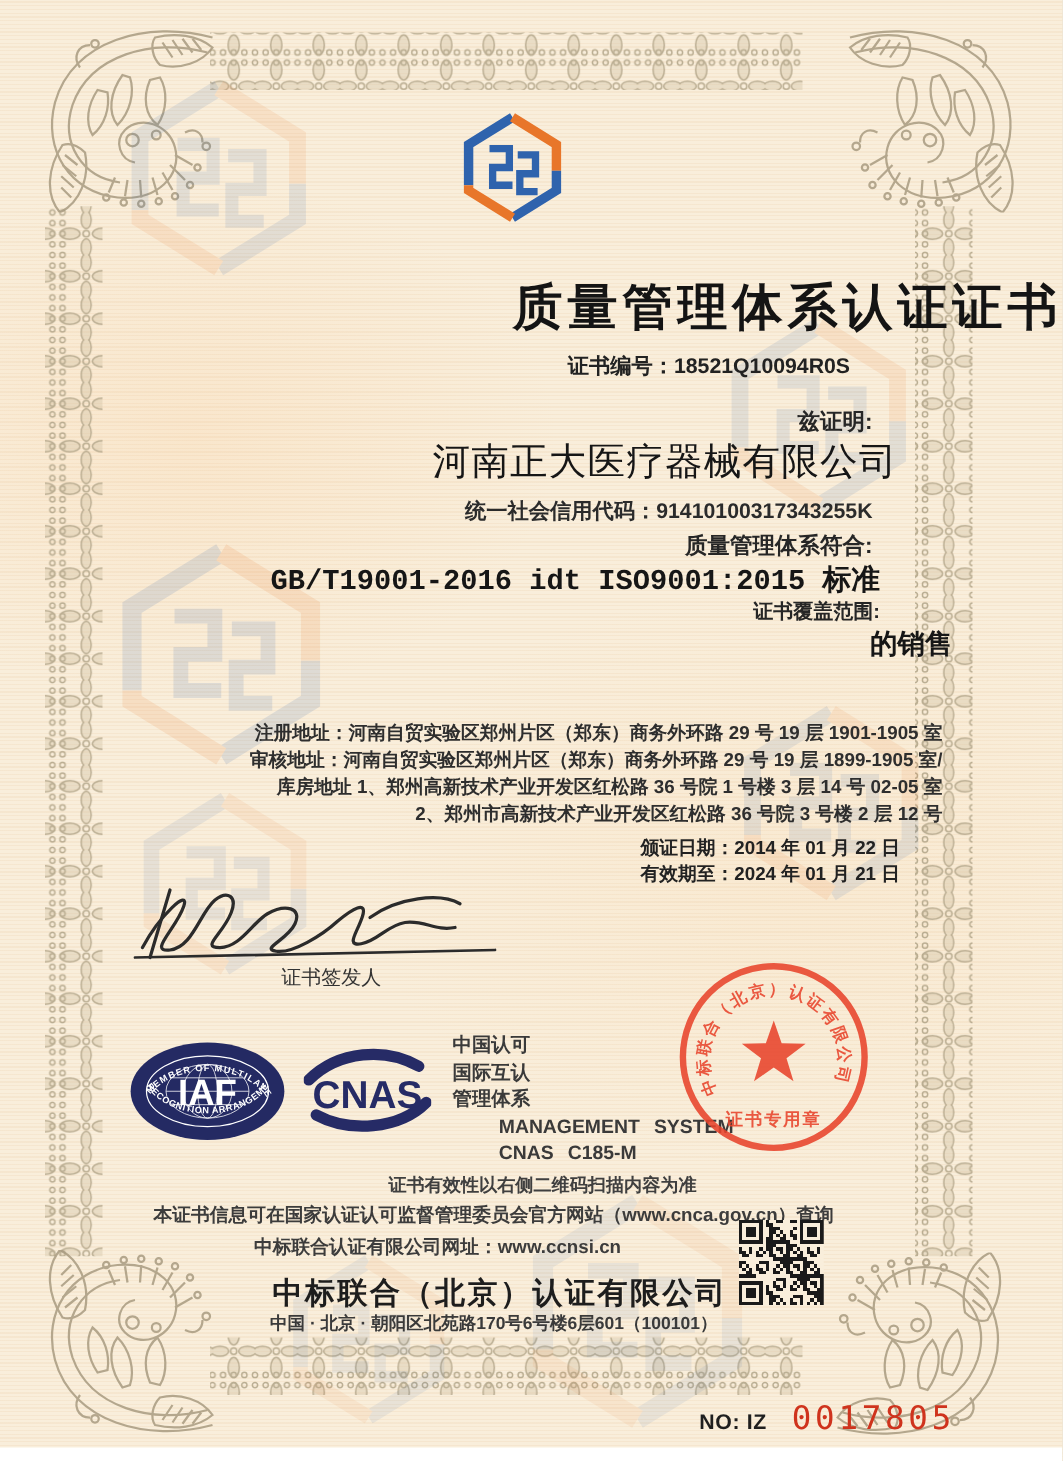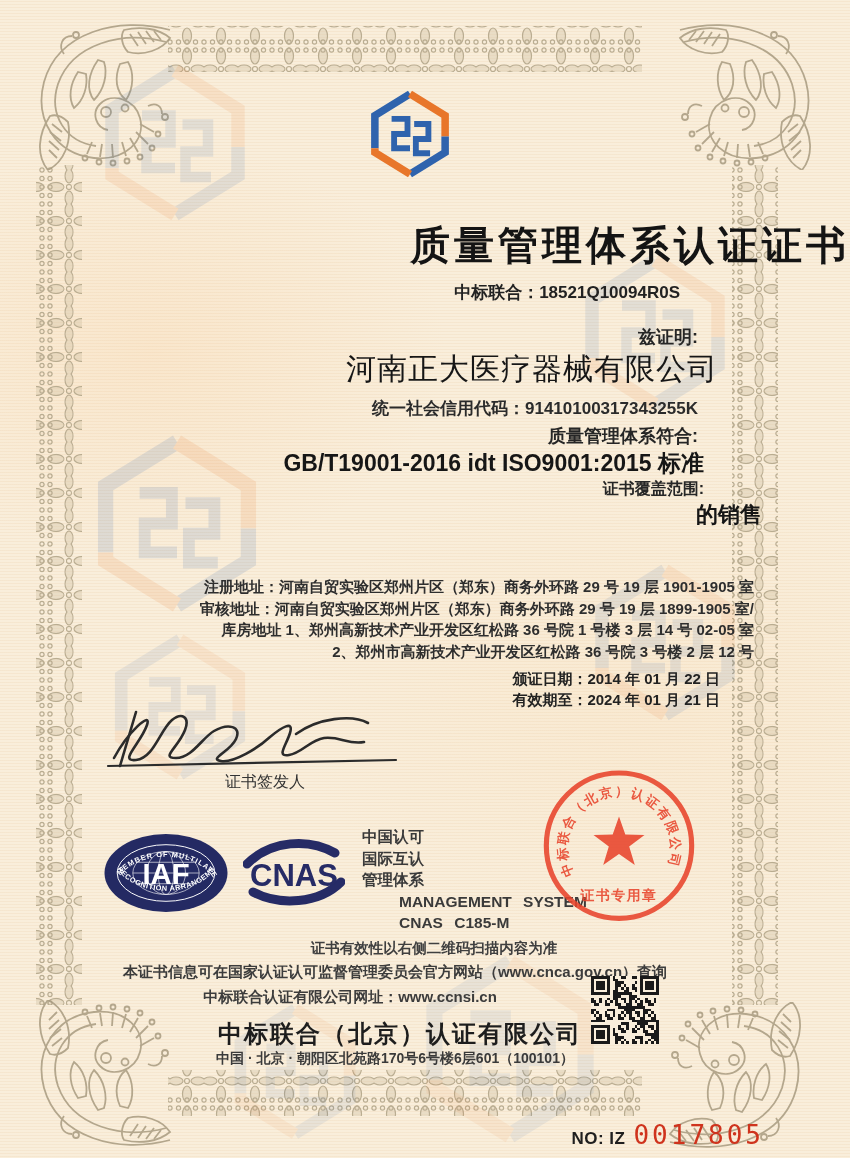--- a/index.html
+++ b/index.html
@@ -17,36 +17,36 @@
   .r{text-align:right;}
   svg{display:block;}
   .decor{position:absolute;left:0;top:0;pointer-events:none;}
   .title{left:0;top:218px;width:850px;text-align:right;font-size:40px;font-weight:bold;
          letter-spacing:4px;color:#141414;}
   .certno{top:281px;right:170px;font-size:17px;font-weight:bold;color:#222;}
   .attest{top:325px;right:152px;font-size:18px;font-weight:bold;}
   .company{top:349px;right:132px;font-size:30px;font-weight:normal;letter-spacing:1px;color:#161616;}
   .credit{top:397px;right:152px;font-size:17px;font-weight:bold;color:#2b2b2b;}
   .conform{top:424px;right:152px;font-size:18px;font-weight:bold;}
-  .standard{top:448px;right:146px;font-size:23px;font-weight:bold;color:#161616;}
+  .standard{top:448px;right:146px;font-size:23px;font-weight:bold;color:#161616;font-family:Liberation Mono, monospace;}
   .scopelabel{top:479px;right:146px;font-size:16px;font-weight:bold;}
   .scope{top:499px;right:88px;font-size:22px;font-weight:bold;line-height:31px;color:#161616;}
   .addr{top:576px;right:96px;font-size:15px;font-weight:bold;line-height:21.5px;color:#2e2e2e;}
   .dates{top:668px;right:130px;font-size:15px;font-weight:bold;line-height:21px;color:#222;}
   .signwrap{left:100px;top:698px;}
   .signerlabel{left:150px;top:772px;width:230px;text-align:center;font-size:16px;color:#333;}
   .accred-text{left:362px;top:826px;font-size:15.5px;font-weight:bold;line-height:21.5px;color:#3a3a3a;}
   .accred-text .en{font-weight:bold;word-spacing:7px;margin-left:37px;}
   .foot1{left:0;top:939px;width:780px;text-align:center;font-size:14.5px;font-weight:600;color:#3f3f3f;padding-left:44px;}
   .foot2{left:0;top:963px;width:790px;text-align:center;font-size:15px;font-weight:600;color:#3c3c3c;}
   .foot3{left:0;top:988px;width:700px;text-align:center;font-size:15px;font-weight:600;color:#3c3c3c;}
   .footco{left:0;top:1018px;width:800px;text-align:center;font-size:24px;font-weight:bold;
           letter-spacing:2px;color:#1d1d1d;}
   .footaddr{left:0;top:1050px;width:790px;text-align:center;font-size:14px;font-weight:600;color:#3a3a3a;}
-  .serial{top:1120px;right:86px;display:flex;align-items:baseline;gap:8px;}
+  .serial{top:1120px;right:86px;display:flex;align-items:baseline;gap:20px;}
   .serial .lab{font-size:17px;font-weight:bold;color:#1f1f1f;letter-spacing:.5px;}
   .serial .num{font-family:"DejaVu Sans Mono","Liberation Mono",monospace;font-size:26px;
                letter-spacing:3px;color:#cf331d;}
   .whitefoot{left:0;bottom:0;width:850px;height:11px;background:#ffffff;}
 </style>
 </head>
 <body>
 
 <div class="page">
 
@@ -167,21 +167,21 @@
       <path stroke="#2f63ad" d="M92,58 L92,77 L50,103"></path>
       <path stroke="#e8762a" d="M50,103 L8,77 L8,72"></path>
     </g>
     <g fill="none" stroke="#2f63ad" stroke-width="7">
       <path d="M28,37 H 47 V 55 H 31 V 72 H 50"></path>
       <path d="M55,43 H 72 V 61 H 57 V 78 H 74"></path>
     </g>
   </svg>
 
   <div class="abs title nowrap">质量管理体系认证证书</div>
-  <div class="abs certno nowrap">中标联合：18521Q10094R0S</div>
+  <div class="abs certno nowrap">证书编号：18521Q10094R0S</div>
   <div class="abs attest nowrap">兹证明:</div>
   <div class="abs company nowrap">河南正大医疗器械有限公司</div>
   <div class="abs credit nowrap">统一社会信用代码：91410100317343255K</div>
   <div class="abs conform nowrap">质量管理体系符合:</div>
   <div class="abs standard nowrap">GB/T19001-2016 idt ISO9001:2015 标准</div>
   <div class="abs scopelabel nowrap">证书覆盖范围:</div>
 
   <div class="abs scope r">
     <div class="nowrap">的销售</div>
   </div>

